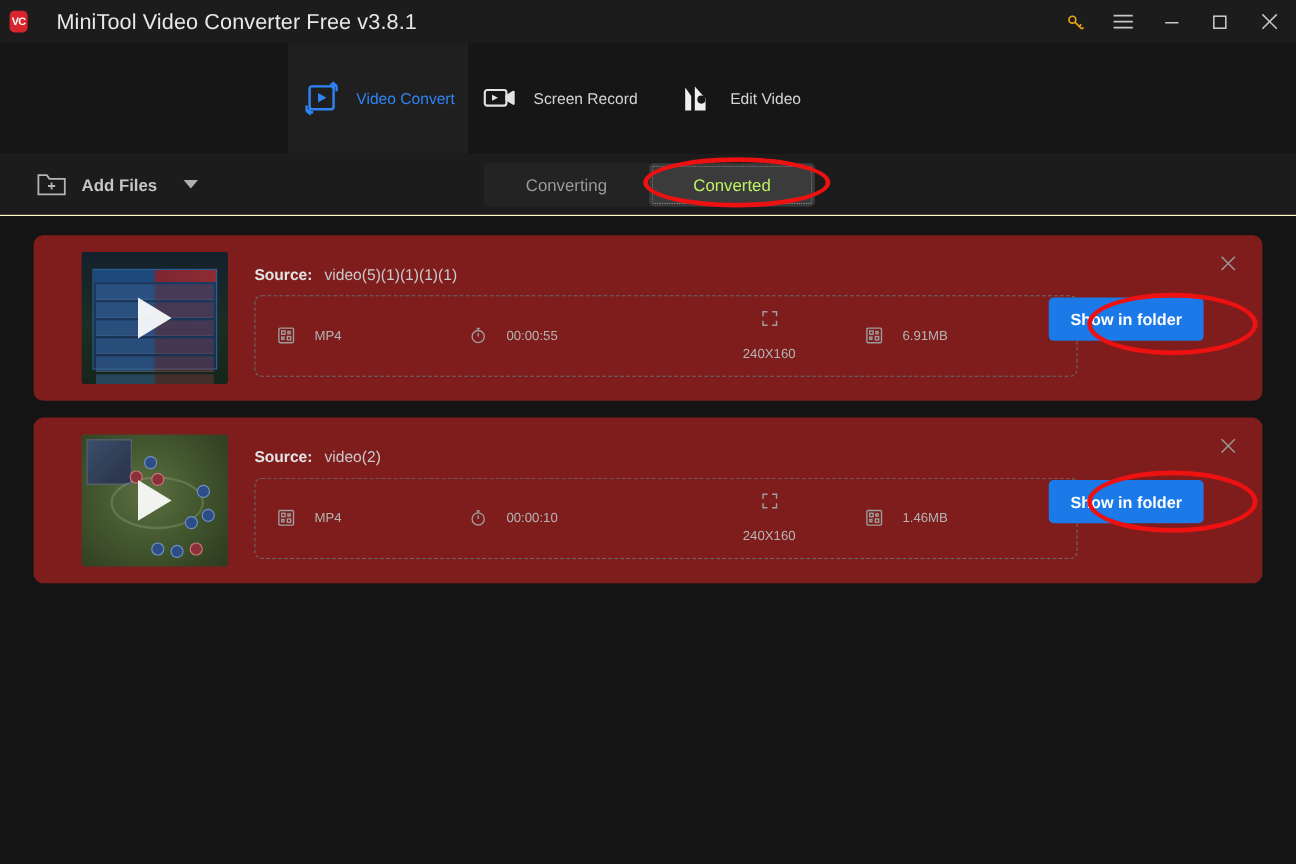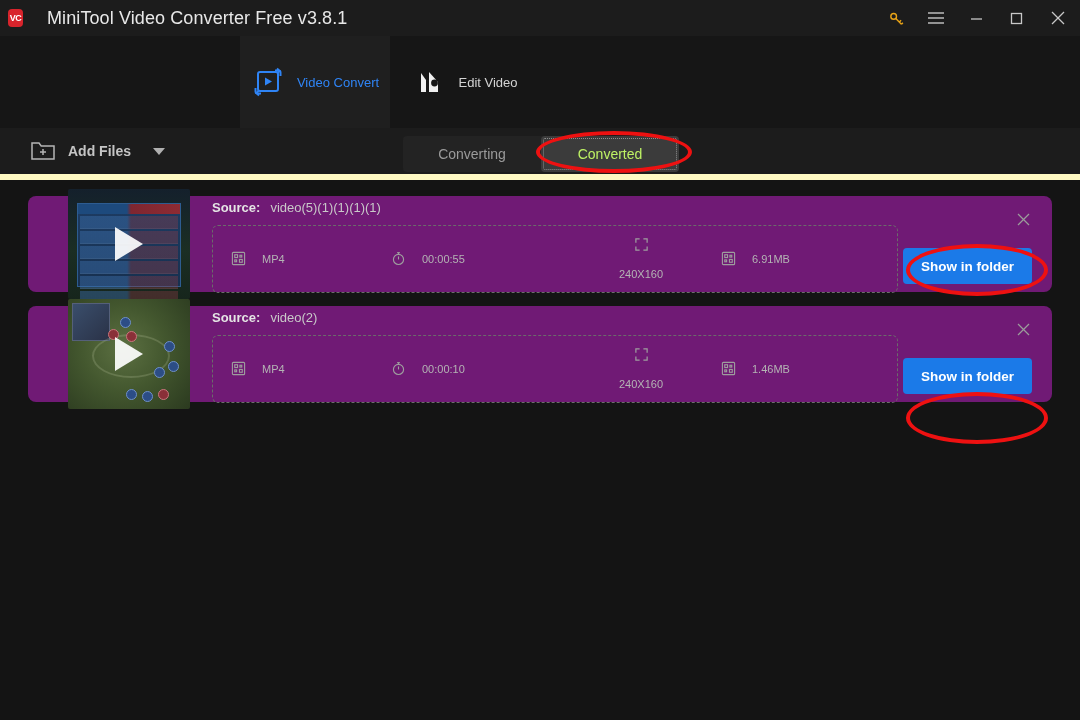--- a/index.html
+++ b/index.html
@@ -56,21 +56,21 @@
   }
   .nav-item.active { background: #1f1f1f; color: #2f84f5; }
   .nav-icon { height: 30px; display: flex; align-items: center; }
 
   
   .toolbar {
     height: 52px; width: 100%;
     background: #1c1c1c;
     display: flex; align-items: center;
     position: relative;
-    border-bottom: 6px solid #fef9c3;
+    border-bottom: 1px solid #fef9c3;
   }
   .addfiles {
     display: flex; align-items: center; gap: 12px;
     margin-left: 30px;
   }
   .addfiles-label {
     color: #c5c5c5; font-size: 14px; font-weight: bold;
   }
   .caret {
     width: 0; height: 0;
@@ -93,22 +93,22 @@
     border-radius: 4px;
   }
   .seg-btn.active {
     background: #3b3b3b; color: #bef264; font-weight: normal;
     outline: 1px dotted #8d8d8d; outline-offset: -3px;
   }
 
   
   .filelist { padding: 16px 28px 0 28px; }
   .file-card {
-    background: #701a75; border-radius: 8px;
-    height: 96px; margin-bottom: 14px;
+    background: #7f1d1d; border-radius: 8px;
+    height: 138px; margin-bottom: 14px;
     position: relative;
     display: flex; align-items: center;
   }
   .thumb {
     width: 122px; height: 110px; margin-left: 40px;
     border-radius: 2px; position: relative; overflow: hidden;
     flex: none;
   }
   .thumb .play {
     position: absolute; left: 50%; top: 50%;
@@ -169,21 +169,21 @@
   .meta {
     display: flex; align-items: center; gap: 16px;
     color: #b4b4b4; font-size: 11px;
   }
   .m1 { margin-left: 18px; width: 160px; }
   .m2 { width: 170px; }
   .m3 { width: 160px; flex-direction: column; }
   .m4 { width: 150px; }
 
   .btn-primary {
-    position: absolute; right: 20px; top: 52px;
+    position: absolute; right: 49px; top: 52px;
     background: #1b7ae8; color: #fff;
     border: none; border-radius: 4px;
     height: 36px; padding: 0 18px;
     font-size: 13.5px; font-weight: bold;
     font-family: "Liberation Sans", sans-serif;
   }
   .row-close {
     position: absolute; right: 20px; top: 14px;
     color: #9b9b9b; width: 18px; height: 18px;
     display: flex; align-items: center; justify-content: center;
@@ -253,20 +253,30 @@
         <path d="M24 3.5h3.5a2 2 0 012 2V9"></path>
         <path d="M26 1.5L28.5 4 26 6.5"></path>
         <path d="M10 26.5H6.5a2 2 0 01-2-2V21"></path>
         <path d="M8 28.5L5.5 26 8 23.5"></path>
       </svg>
     </span>
     <span>Video Convert</span>
   </div>
 
 
+  <div class="nav-item">
+    <span class="nav-icon">
+      <svg width="34" height="30" viewBox="0 0 34 30" fill="none" stroke="#e2e2e2" stroke-width="1.8">
+        <rect x="5" y="8" width="18" height="13" rx="2"></rect>
+        <path d="M11 12l5 2.5-5 2.5z" fill="#e2e2e2" stroke="none"></path>
+        <path d="M23 13l6-3.5v10L23 16z" fill="#e2e2e2" stroke="#e2e2e2" stroke-linejoin="round"></path>
+      </svg>
+    </span>
+    <span>Screen Record</span>
+  </div>
 
   <div class="nav-item">
     <span class="nav-icon">
       <svg width="34" height="30" viewBox="0 0 34 30" fill="none">
         <path d="M9 25V6l5 7V25z" fill="#f0f0f0"></path>
         <path d="M17 25V5l9 10v10z" fill="#f0f0f0"></path>
         <circle cx="22.5" cy="16" r="3.4" fill="#161616"></circle>
       </svg>
     </span>
     <span>Edit Video</span>

